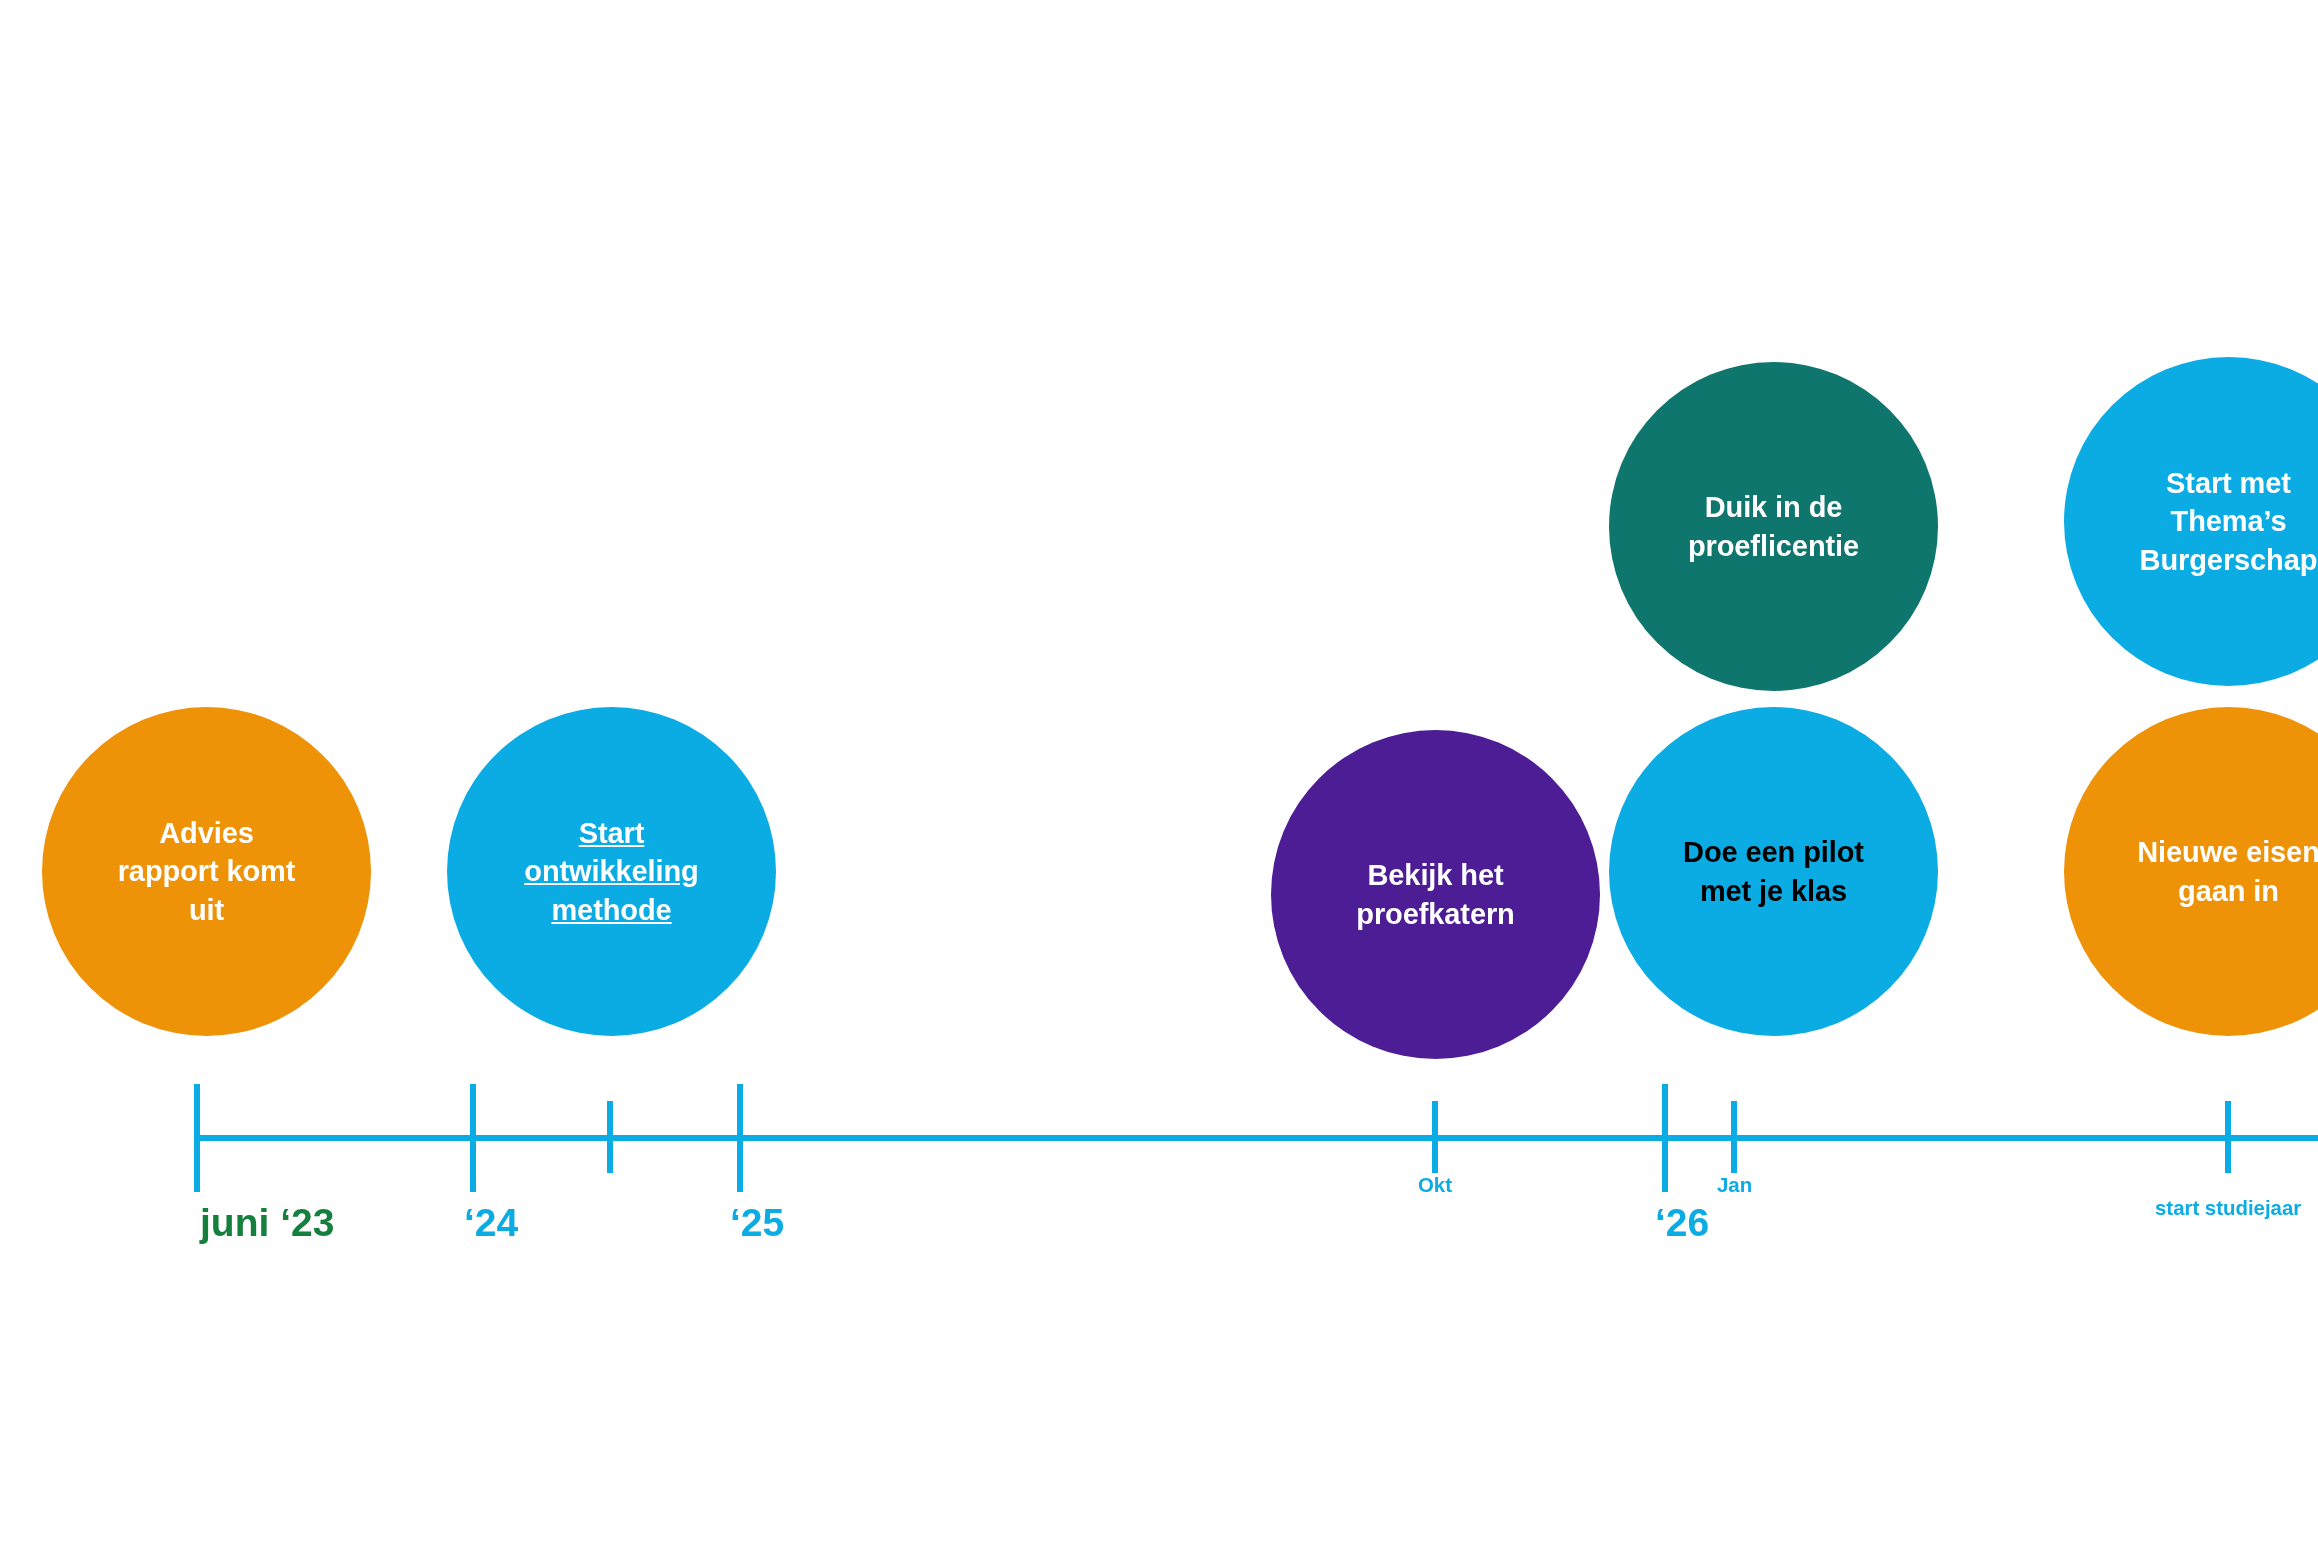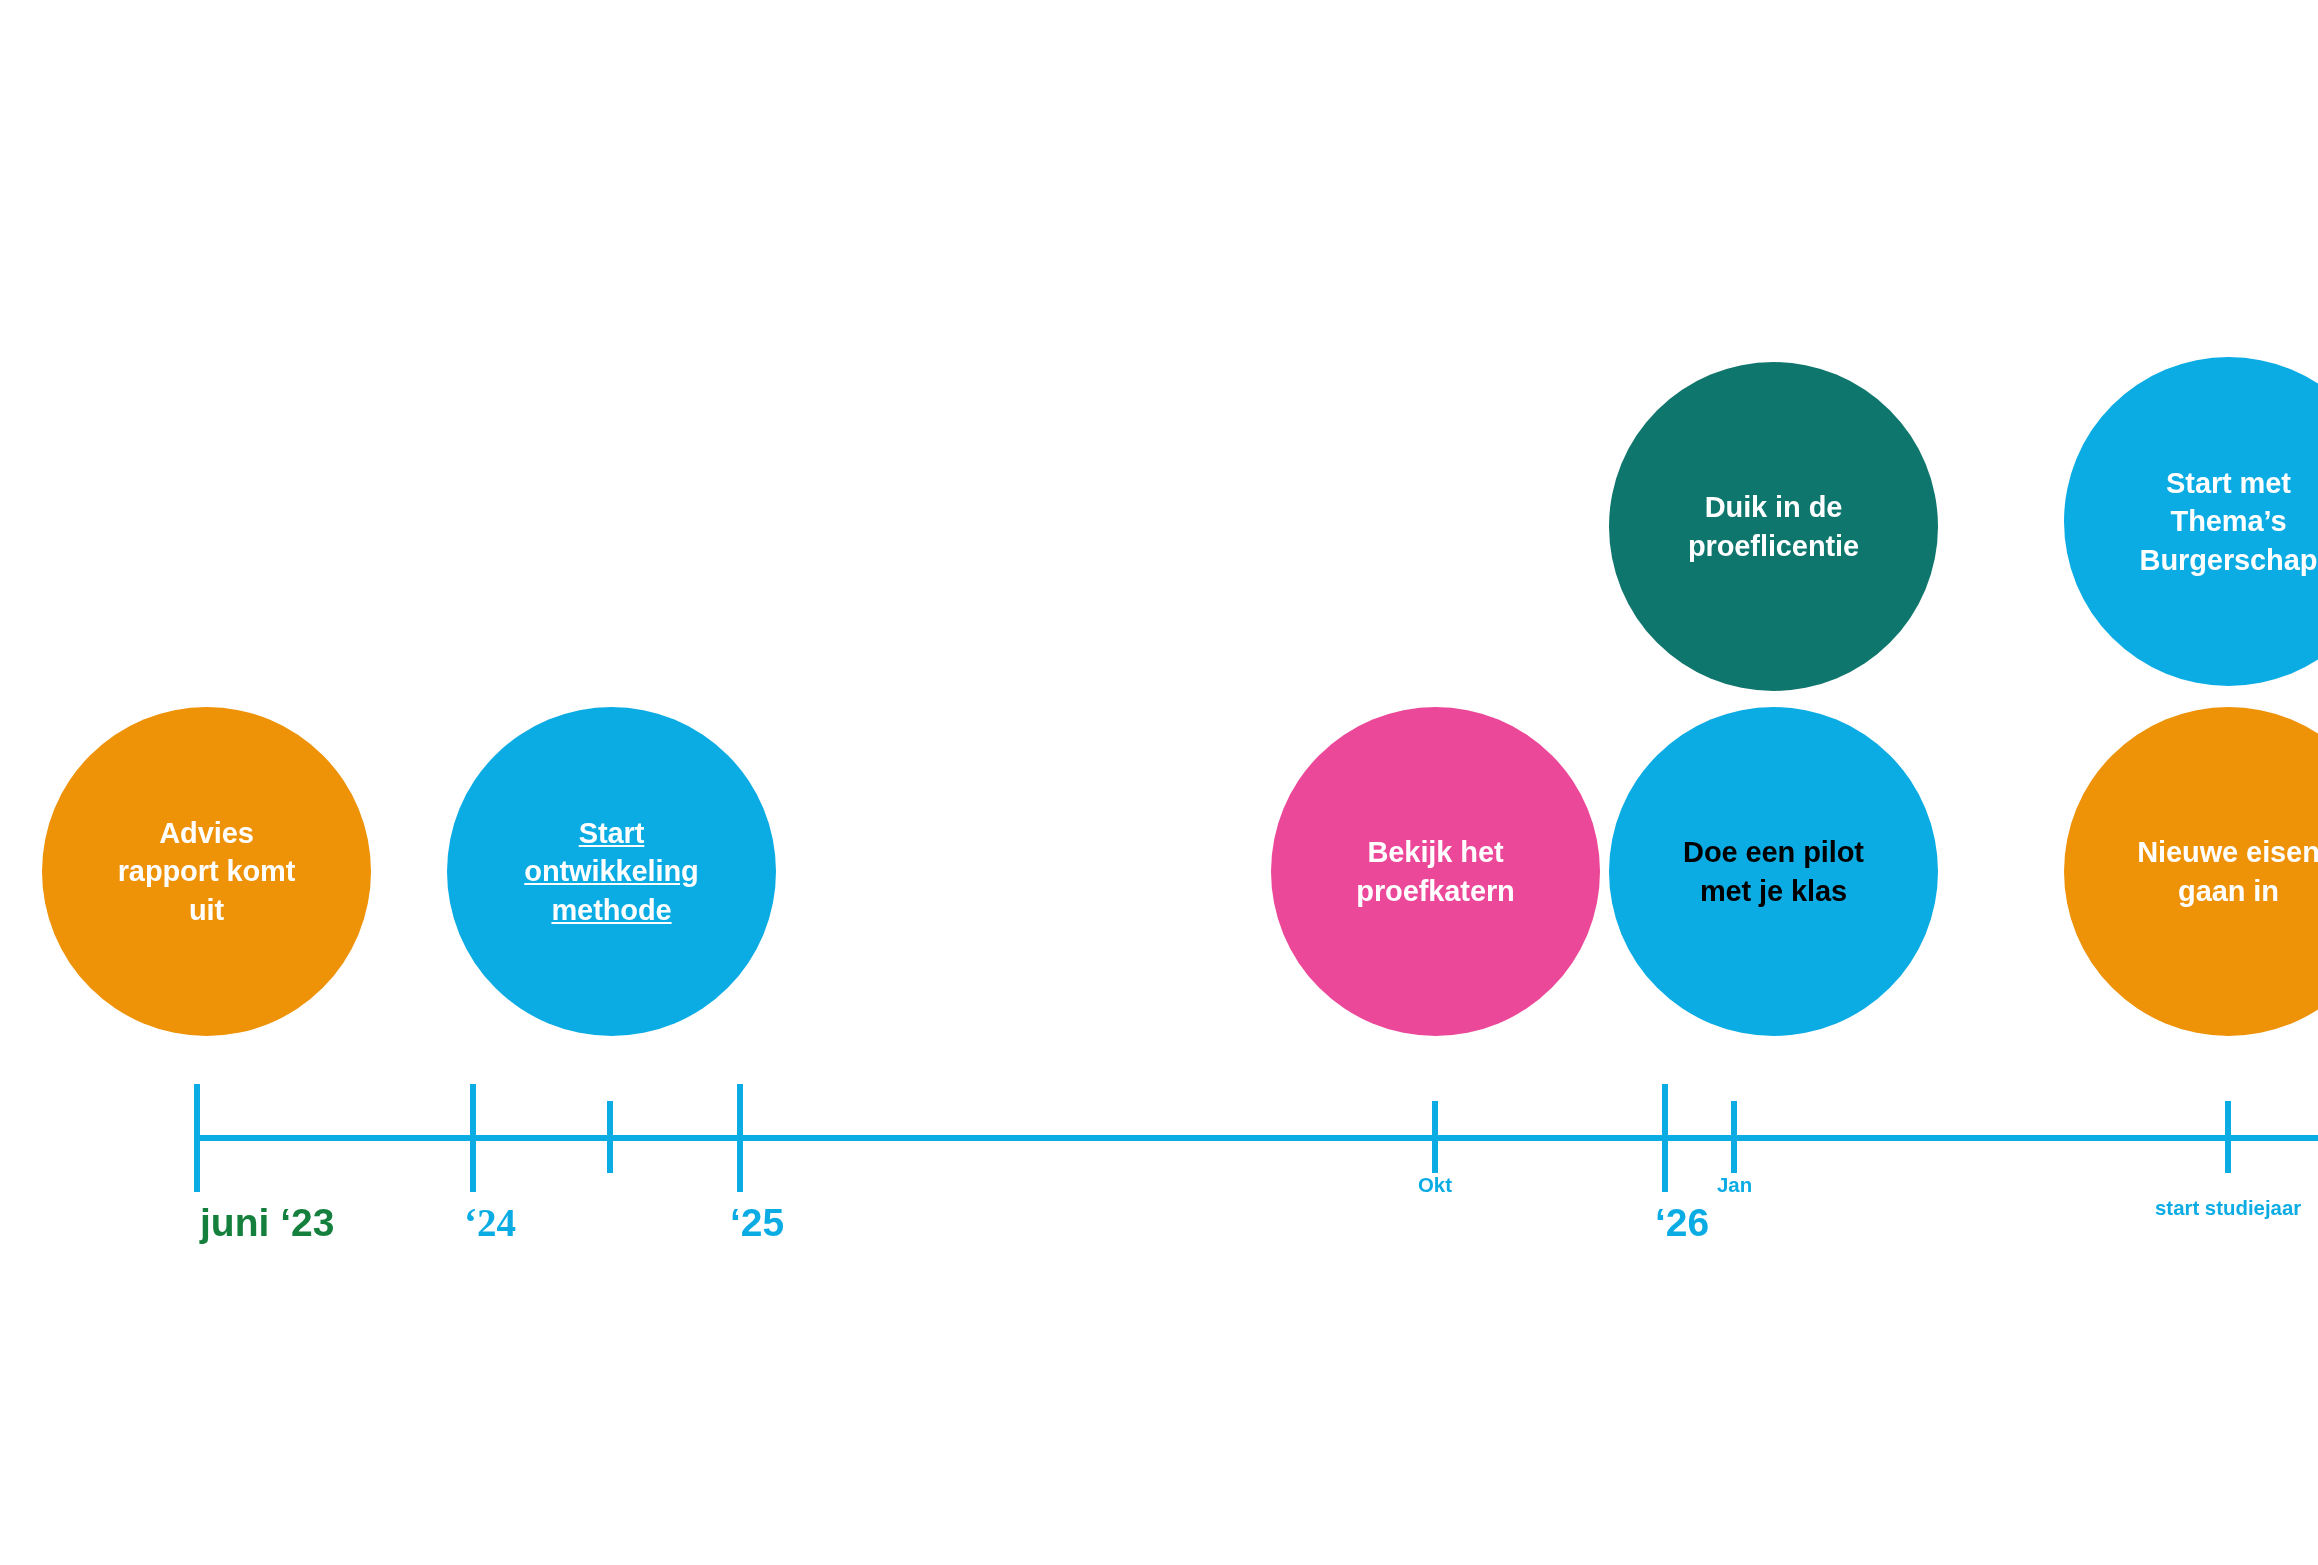--- a/index.html
+++ b/index.html
@@ -74,21 +74,21 @@
       <div class="node orange" style="left: 42px; top: 707px; width: 329px; height: 329px; background: rgb(238, 146, 8);">
         <div class="node-label" style="font-size: 29px; color: rgb(255, 255, 255);">Advies
 rapport komt
 uit</div>
       </div>
       <div class="node blue" style="left: 447px; top: 707px; width: 329px; height: 329px; background: rgb(11, 172, 228);">
         <div class="node-label" style="font-size: 29px; color: rgb(255, 255, 255); text-decoration: underline;">Start
 ontwikkeling
 methode</div>
       </div>
-      <div class="node blue" style="left: 1271px; top: 707px; width: 329px; height: 329px; background: #ec4899;">
+      <div class="node blue" style="left: 1271px; top: 730px; width: 329px; height: 329px; background: #4c1d95;">
         <div class="node-label" style="font-size: 29px; color: rgb(255, 255, 255);">Bekijk het
 proefkatern</div>
       </div>
       <div class="node blue" style="left: 1609px; top: 362px; width: 329px; height: 329px; background: #0f766e;">
         <div class="node-label" style="font-size: 29px; color: rgb(255, 255, 255);">Duik in de
 proeflicentie</div>
       </div>
       <div class="node blue" style="left: 1609px; top: 707px; width: 329px; height: 329px; background: rgb(11, 172, 228);">
         <div class="node-label" style="font-size: 29px; color: #000000;">Doe een pilot
 met je klas</div>
@@ -102,21 +102,21 @@
         <div class="node-label" style="font-size: 29px; color: rgb(255, 255, 255);">Nieuwe eisen
 gaan in</div>
       </div>
     </div>
 
   <div id="axis-group">
       <div class="axis-line" style="left: 197px; top: 1135px; width: 2509px; background: rgb(11, 172, 228);"></div>
       <div class="tick major" style="left: 194px; top: 1084px; height: 108px; background: rgb(11, 172, 228);"></div>
       <div class="axis-label year" style="color: #15803d; top: 1203px; left: 200px;">juni ‘23</div>
       <div class="tick major" style="left: 470px; top: 1084px; height: 108px; background: rgb(11, 172, 228);"></div>
-      <div class="axis-label year" style="color: rgb(11, 172, 228); top: 1203px; left: 464px; font-family: Liberation Serif, serif;">‘24</div>
+      <div class="axis-label year" style="color: rgb(11, 172, 228); top: 1203px; left: 464px;">‘24</div>
       <div class="tick minor" style="left: 607px; top: 1101px; height: 72px; background: rgb(11, 172, 228);"></div>
       <div class="tick major" style="left: 737px; top: 1084px; height: 108px; background: rgb(11, 172, 228);"></div>
       <div class="axis-label year" style="color: rgb(11, 172, 228); top: 1203px; left: 730px; text-align: center;">‘25</div>
       <div class="tick minor" style="left: 1432px; top: 1101px; height: 72px; background: rgb(11, 172, 228);"></div>
       <div class="axis-label sub" style="color: rgb(11, 172, 228); top: 1175px; left: 1418px; text-align: right;">Okt</div>
       <div class="tick major" style="left: 1662px; top: 1084px; height: 108px; background: rgb(11, 172, 228);"></div>
       <div class="axis-label year" style="color: rgb(11, 172, 228); top: 1203px; left: 1655px;">‘26</div>
       <div class="tick minor" style="left: 1731px; top: 1101px; height: 72px; background: rgb(11, 172, 228);"></div>
       <div class="axis-label sub" style="color: rgb(11, 172, 228); top: 1175px; left: 1717px;">Jan</div>
       <div class="tick minor" style="left: 2225px; top: 1101px; height: 72px; background: rgb(11, 172, 228);"></div>

